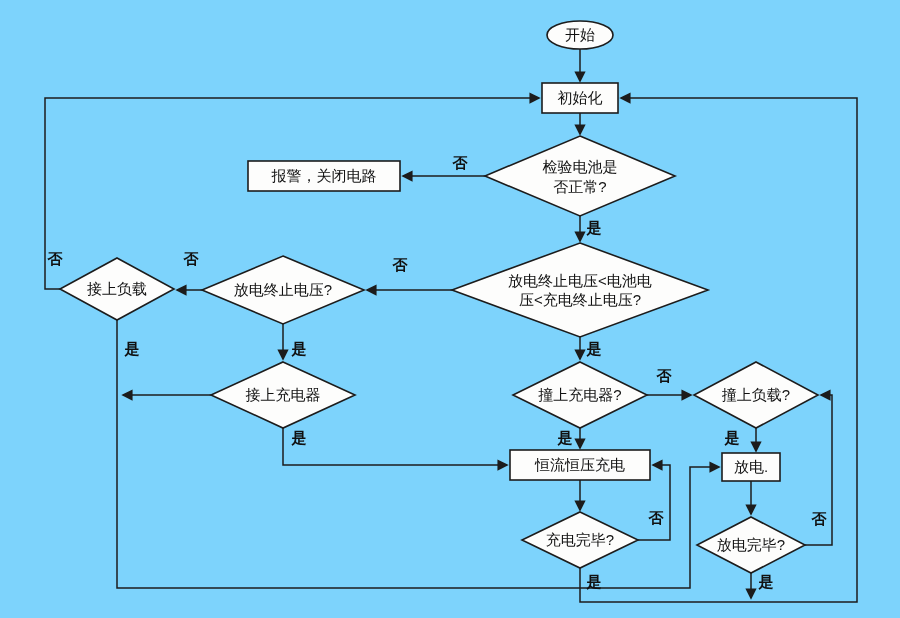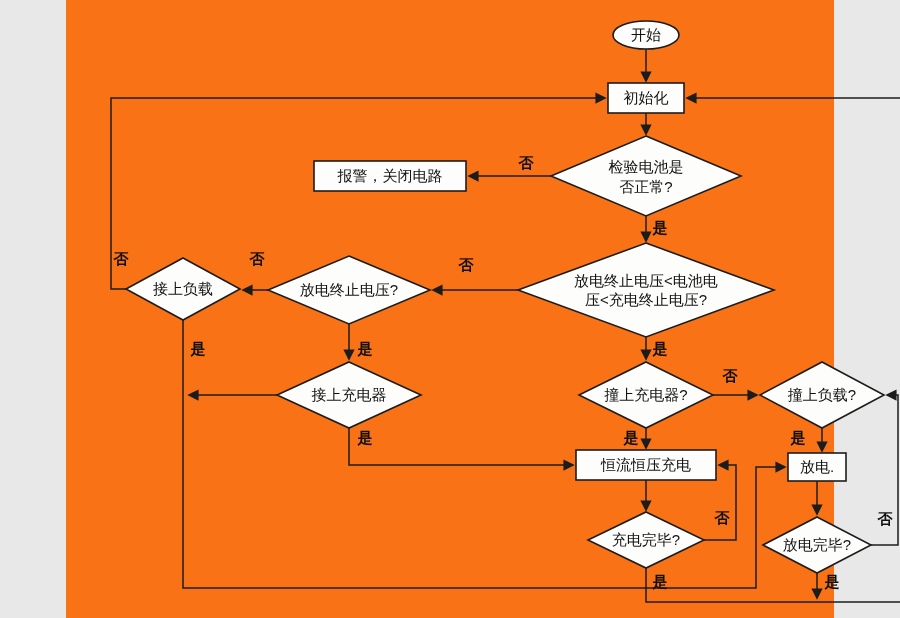--- a/index.html
+++ b/index.html
@@ -1,16 +1,16 @@
 <!DOCTYPE html>
 <html><head>
 <meta charset="utf-8">
 <style>
   html,body{margin:0;padding:0;background:#e8e8e8;}
-  .page{width:768px;height:618px;background:#f97316;position:relative;margin:0 auto;
+  .page{width:900px;height:618px;background:#7dd3fc;position:relative;margin:0 auto;
         font-family:"Liberation Sans","DejaVu Sans",sans-serif;}
   svg{display:block;}
   .edge{fill:none;stroke:#1c1c1c;stroke-width:1.5;}
   .shape{fill:#fdfdfc;stroke:#1c1c1c;stroke-width:1.6;}
   .node-label{fill:#111;font-size:15px;text-anchor:middle;
               font-family:"Liberation Sans","DejaVu Sans",sans-serif;}
   .edge-label{fill:#111;font-size:15px;text-anchor:middle;font-weight:bold;
               font-family:"Liberation Sans","DejaVu Sans",sans-serif;}
 </style>
 </head>

